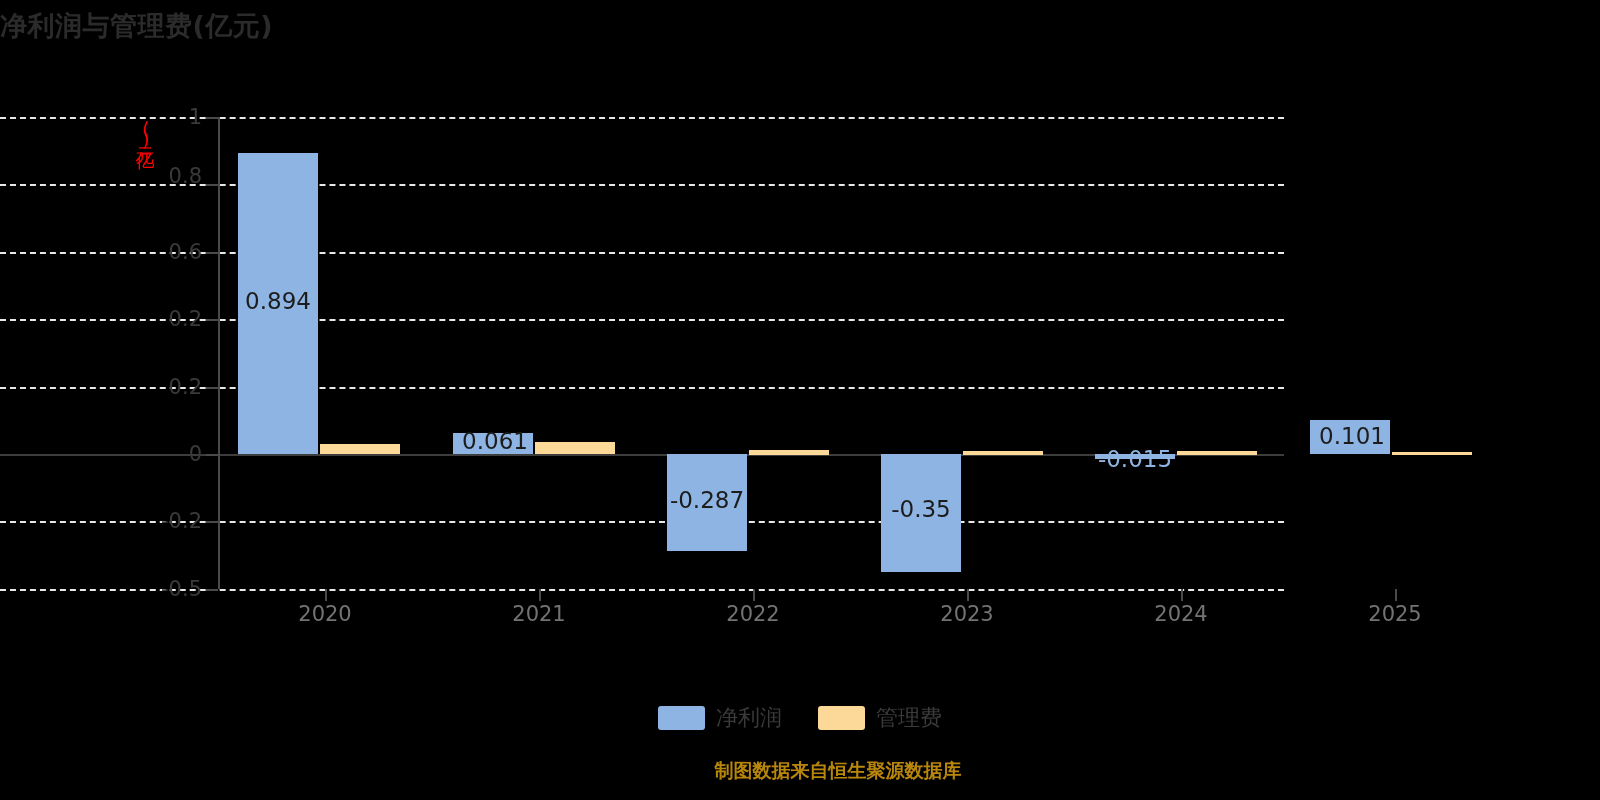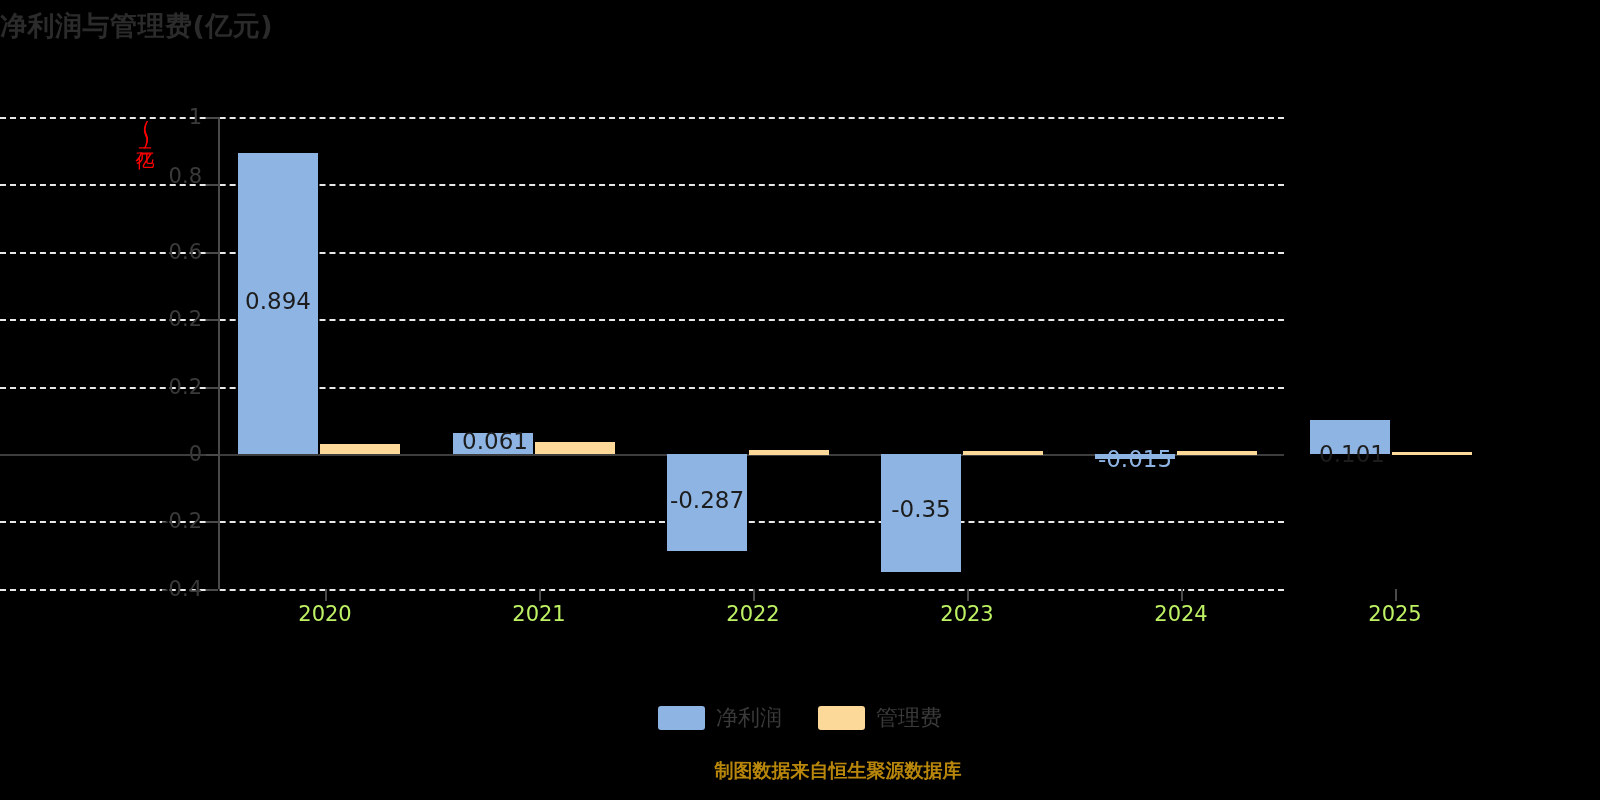--- a/index.html
+++ b/index.html
@@ -108,21 +108,21 @@
     position: absolute;
     top: 589px;
     width: 0;
     height: 12px;
     border-left: 2px solid #4a4a4a;
   }
   .x-tick-label {
     position: absolute;
     top: 602px;
     font-size: 21px;
-    color: #bef264;
+    color: #737373;
     transform: translateX(-50%);
     white-space: nowrap;
   }
 
   
   #legend {
     position: absolute;
     left: 0;
     top: 703px;
     width: 1600px;
@@ -191,21 +191,21 @@
 </div>
 
 <div>
   <div class="y-tick-label" style="top:117px;">1</div>
   <div class="y-tick-label" style="top:176px;">0.8</div>
   <div class="y-tick-label" style="top:252px;">0.6</div>
   <div class="y-tick-label" style="top:319px;">0.2</div>
   <div class="y-tick-label" style="top:387px;">0.2</div>
   <div class="y-tick-label" style="top:454px;">0</div>
   <div class="y-tick-label" style="top:521px;">-0.2</div>
-  <div class="y-tick-label" style="top:589px;">-0.4</div>
+  <div class="y-tick-label" style="top:589px;">-0.5</div>
 </div>
 
 <div id="y-axis-unit">(亿元)</div>
 
 <div>
 
   <div class="bar profit" style="left:238px; top:153px; width:80px; height:301px;"></div>
   <div class="bar admin" style="left:320px; top:444px; width:80px; height:10px;"></div>
   <div class="bar-label" style="left:278px; top:288px;">0.894</div>
 
@@ -220,21 +220,21 @@
   <div class="bar profit" style="left:881px; top:454px; width:80px; height:118px;"></div>
   <div class="bar admin" style="left:963px; top:451px; width:80px; height:4px;"></div>
   <div class="bar-label" style="left:921px; top:496px;">-0.35</div>
 
   <div class="bar profit" style="left:1095px; top:454px; width:80px; height:5px;"></div>
   <div class="bar admin" style="left:1177px; top:451px; width:80px; height:4px;"></div>
   <div class="bar-label" style="left:1135px; top:446px; color:#8eb4e3;">-0.015</div>
 
   <div class="bar profit" style="left:1310px; top:420px; width:80px; height:34px;"></div>
   <div class="bar admin" style="left:1392px; top:452px; width:80px; height:3px;"></div>
-  <div class="bar-label" style="left:1352px; top:441px;">0.101</div>
+  <div class="bar-label" style="left:1352px; top:423px;">0.101</div>
 </div>
 
 <div>
   <div class="x-tick-mark" style="left:325px;"></div>
   <div class="x-tick-mark" style="left:539px;"></div>
   <div class="x-tick-mark" style="left:753px;"></div>
   <div class="x-tick-mark" style="left:967px;"></div>
   <div class="x-tick-mark" style="left:1181px;"></div>
   <div class="x-tick-mark" style="left:1395px;"></div>
 </div>

